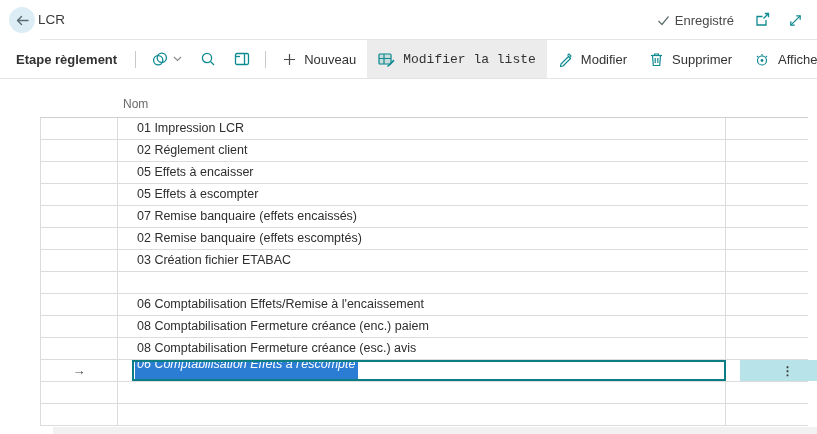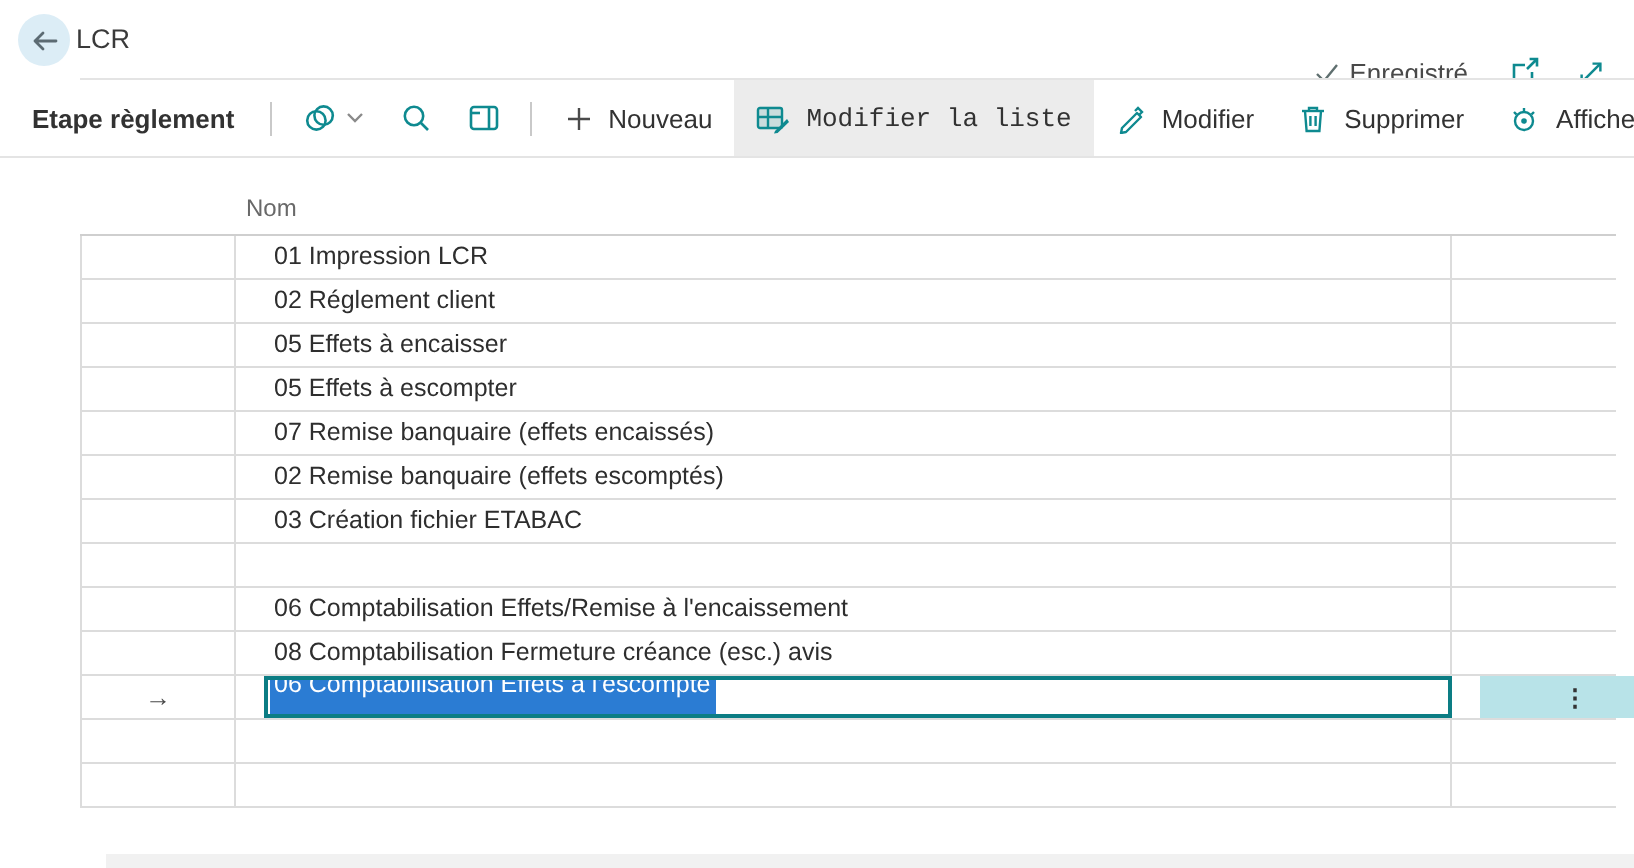--- a/index.html
+++ b/index.html
@@ -20,21 +20,21 @@
   }
   svg{display:block;}
 
   
   .titlebar{position:absolute;top:0;left:0;right:0;height:40px;background:#fff;}
   .back-btn{
     position:absolute;left:9px;top:7px;width:26px;height:26px;border-radius:50%;
     background:#dcedf6;display:flex;align-items:center;justify-content:center;cursor:pointer;
   }
   .page-title{position:absolute;left:38px;top:0;line-height:40px;font-size:13.5px;color:#3a3a3a;}
-  .titlebar-right{position:absolute;right:14px;top:16px;height:40px;display:flex;align-items:center;gap:20px;}
+  .titlebar-right{position:absolute;right:14px;top:0;height:40px;display:flex;align-items:center;gap:20px;}
   .save-status{display:flex;align-items:center;gap:5px;font-size:13px;color:#494949;}
   .tb-window-icons{display:flex;align-items:center;gap:18px;color:var(--accent);}
   .titlebar-line{position:absolute;left:40px;right:0;top:39px;height:1px;background:var(--chrome-line);}
 
   
   .toolbar{
     position:absolute;top:40px;left:0;right:0;height:39px;
     display:flex;align-items:center;padding:0 14px 0 16px;
     border-bottom:1px solid var(--chrome-line);
     font-size:13px;color:#323232;background:#fff;
@@ -66,21 +66,21 @@
   .c-name{
     border-right:1px solid var(--grid-line);
     font-size:12.5px;line-height:21px;padding-left:5px;
     white-space:nowrap;overflow:hidden;color:#2e2e2e;cursor:pointer;
   }
   .c-fill{border-right:1px solid var(--grid-line);}
   .t-row.editing .c-name{
     border:2px solid var(--cell-border);padding-left:1px;line-height:17px;
     display:flex;align-items:center;background:#fff;
   }
-  .sel-text{background:var(--selection);color:#fff;padding:1px 3px 14px 2px;}
+  .sel-text{background:var(--selection);color:#fff;padding:1px 3px 14px 2px;font-style:italic;}
   .t-row.editing .c-fill{
     background:var(--row-highlight);display:flex;align-items:center;justify-content:center;
     font-size:12px;font-weight:bold;color:#333;letter-spacing:0;cursor:pointer;
   }
   .bottom-strip{position:absolute;left:53px;right:0;top:427px;height:7px;background:#f1f1f1;}
 </style>
 </head>
 <body>
 
 <div class="titlebar">
@@ -246,20 +246,25 @@
         <div class="c-sel"></div>
         <div class="c-fill"></div>
       </div>
       <div class="t-row">
         <div class="c-sel"></div>
         <div class="c-name">06 Comptabilisation Effets/Remise à l'encaissement</div>
         <div class="c-fill"></div>
       </div>
       <div class="t-row">
         <div class="c-sel"></div>
+        <div class="c-name">08 Comptabilisation Fermeture créance (enc.) paiem</div>
+        <div class="c-fill"></div>
+      </div>
+      <div class="t-row">
+        <div class="c-sel"></div>
         <div class="c-name">08 Comptabilisation Fermeture créance (esc.) avis</div>
         <div class="c-fill"></div>
       </div>
       <div class="t-row editing">
         <div class="c-sel">→</div>
         <div class="c-name">
           <span class="sel-text">06 Comptabilisation Effets à l'escompte</span>
         </div>
         <div class="c-fill">⋮</div>
       </div>

